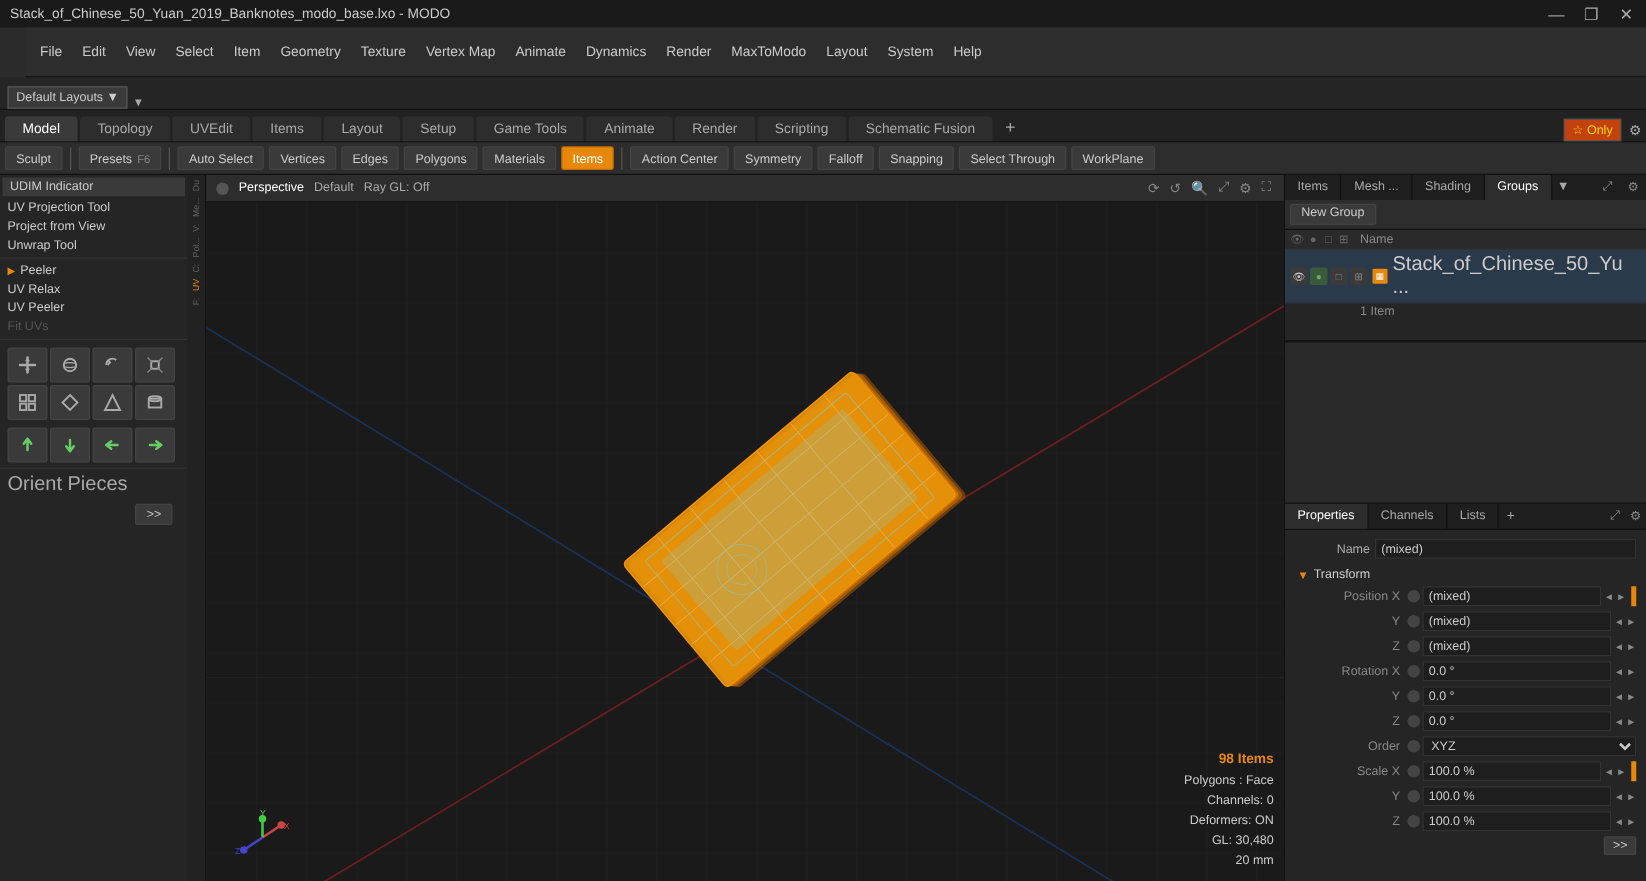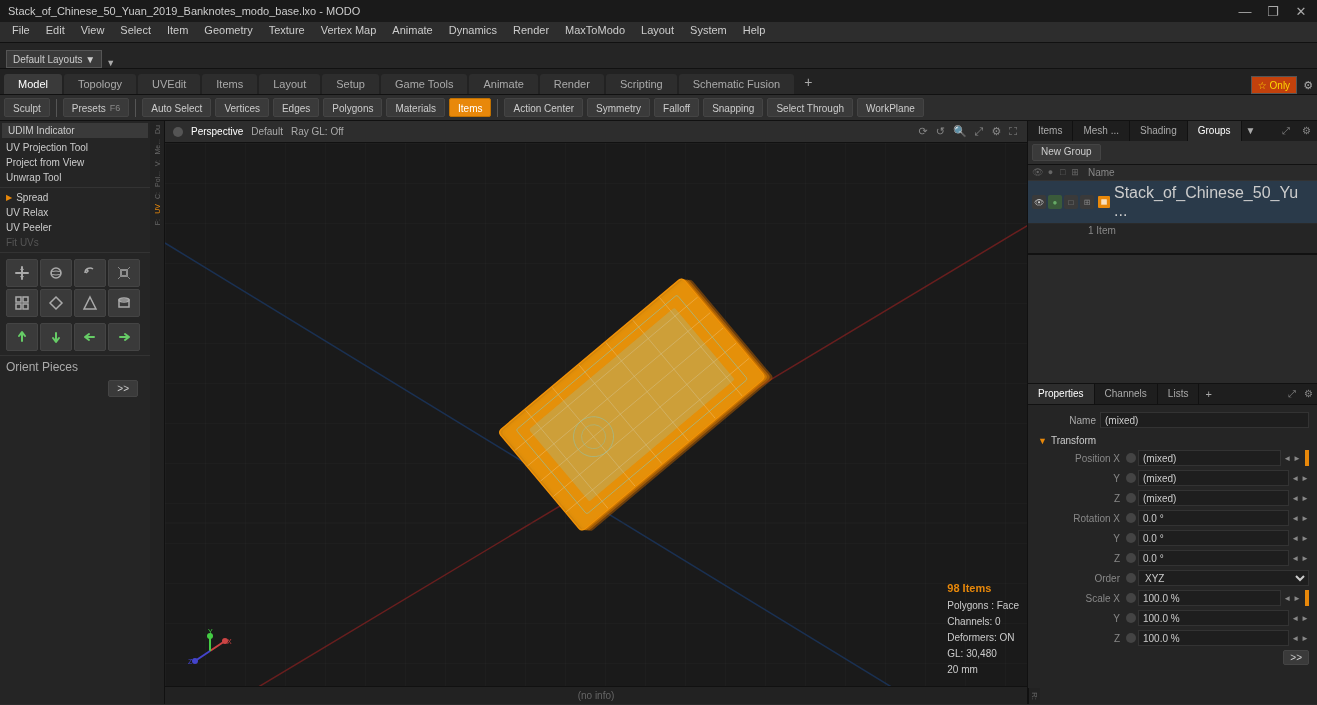--- a/index.html
+++ b/index.html
@@ -3,21 +3,21 @@
   <meta charset="utf-8">
   <style>
     * { box-sizing: border-box; margin: 0; padding: 0; }
     body { background: #2b2b2b; color: #ccc; font-family: 'Segoe UI', Arial, sans-serif; font-size: 11px; width: 1317px; height: 705px; overflow: hidden; }
 
     
     #titlebar { background: #1a1a1a; height: 22px; display: flex; align-items: center; padding: 0 8px; justify-content: space-between; }
     .tb-btn { color: #aaa; font-size: 13px; cursor: pointer; width: 16px; text-align: center; }
 
     
-    #menubar { background: #2d2d2d; height: 21px; display: flex; padding: 0 4px; border-bottom: 1px solid #111; }
+    #menubar { background: #2d2d2d; height: 40px; display: flex; align-items: center; padding: 0 4px; border-bottom: 1px solid #111; margin-left: 20px; }
     .menu-item { color: #ccc; padding: 2px 8px; font-size: 11px; cursor: pointer; }
 
     
     #toolbar1 { background: #252525; height: 26px; display: flex; align-items: flex-end; padding: 0 6px; gap: 4px; border-bottom: 1px solid #111; }
 
     
     #maintabs { background: #222; height: 26px; display: flex; align-items: flex-end; padding: 0 4px; border-bottom: 1px solid #111; }
     .main-tab { padding: 4px 14px; font-size: 11px; cursor: pointer; color: #aaa; border-radius: 3px 3px 0 0; background: #2d2d2d; margin-right: 2px; }
     .main-tab.active { background: #3a3a3a; color: #fff; }
     .add-tab { color: #aaa; padding: 4px 8px; cursor: pointer; font-size: 14px; }
@@ -30,37 +30,37 @@
 
     
     #content { display: flex; height: calc(705px - 22px - 22px - 26px - 26px - 26px); }
 
     
     #left-panel { width: 165px; background: #252525; border-right: 1px solid #111; display: flex; flex-direction: column; overflow: hidden; }
     .tool-item { color: #ccc; padding: 2px 6px; font-size: 10px; cursor: pointer; white-space: nowrap; }
     .tool-separator { border-bottom: 1px solid #333; margin: 2px 0; }
     .udim-label { background: #3a3a3a; color: #ccc; padding: 2px 6px; font-size: 10px; margin: 2px; }
     .tool-icon-btn { width: 32px; height: 28px; background: #3a3a3a; border: 1px solid #444; display: flex; align-items: center; justify-content: center; cursor: pointer; color: #ccc; font-size: 14px; border-radius: 2px; }
-    .orient-pieces { color: #aaa; padding: 2px 6px; font-size: 12px; }
+    .orient-pieces { color: #aaa; padding: 2px 6px; font-size: 16px; }
     .more-btn { background: #3a3a3a; border: 1px solid #444; color: #ccc; font-size: 10px; padding: 2px 8px; cursor: pointer; margin: 2px 6px; float: right; border-radius: 2px; }
 
     
     #viewport-area { flex: 1; display: flex; flex-direction: column; background: #1e1e1e; position: relative; }
     #viewport-header { background: #2d2d2d; height: 22px; display: flex; align-items: center; padding: 0 8px; gap: 8px; border-bottom: 1px solid #111; }
     .vp-label { color: #aaa; font-size: 10px; }
     .vp-label.active { color: #fff; }
     .vp-controls { margin-left: auto; display: flex; gap: 4px; }
     .vp-icon { color: #888; font-size: 11px; cursor: pointer; padding: 0 2px; }
     #viewport-canvas { flex: 1; position: relative; background: #1a1a1a; overflow: hidden; }
     
     
     #banknote-obj { position: absolute; top: 50%; left: 50%; transform: translate(-50%, -55%) rotate(-40deg); width: 220px; height: 130px; }
     
     
-    #viewport-info { position: absolute; bottom: 8px; right: 8px; text-align: left; color: #ccc; font-size: 10px; line-height: 1.6; }
+    #viewport-info { position: absolute; bottom: 8px; right: 8px; text-align: right; color: #ccc; font-size: 10px; line-height: 1.6; }
     
     
     #axis-indicator { position: absolute; bottom: 20px; left: 20px; width: 40px; height: 40px; }
 
     
     #right-panel { width: 290px; background: #252525; border-left: 1px solid #111; display: flex; flex-direction: column; overflow: hidden; }
     
     
     #rp-top { flex: 0 0 auto; border-bottom: 1px solid #111; }
     #rp-tabs { display: flex; background: #1e1e1e; }
@@ -209,21 +209,21 @@
       <div class="left-main">
 
         <div class="udim-label">UDIM Indicator</div>
 
         <div class="tool-item">UV Projection Tool</div>
         <div class="tool-item">Project from View</div>
         <div class="tool-item">Unwrap Tool</div>
         <div class="tool-separator"></div>
         <div class="tool-item-spread" style="display:flex;align-items:center;gap:4px;">
           <span style="color:#e8880a;font-size:8px;">▶</span>
-          <span>Spread</span>
+          <span>Peeler</span>
         </div>
         <div class="tool-item">UV Relax</div>
         <div class="tool-item">UV Peeler</div>
         <div class="tool-item" style="color:#555;">Fit UVs</div>
         <div class="tool-separator"></div>
 
         <div style="display:grid;grid-template-columns:repeat(4,32px);gap:2px;padding:4px 6px;">
 
           <div class="tool-icon-btn">
             <svg width="16" height="16" viewBox="0 0 16 16">

